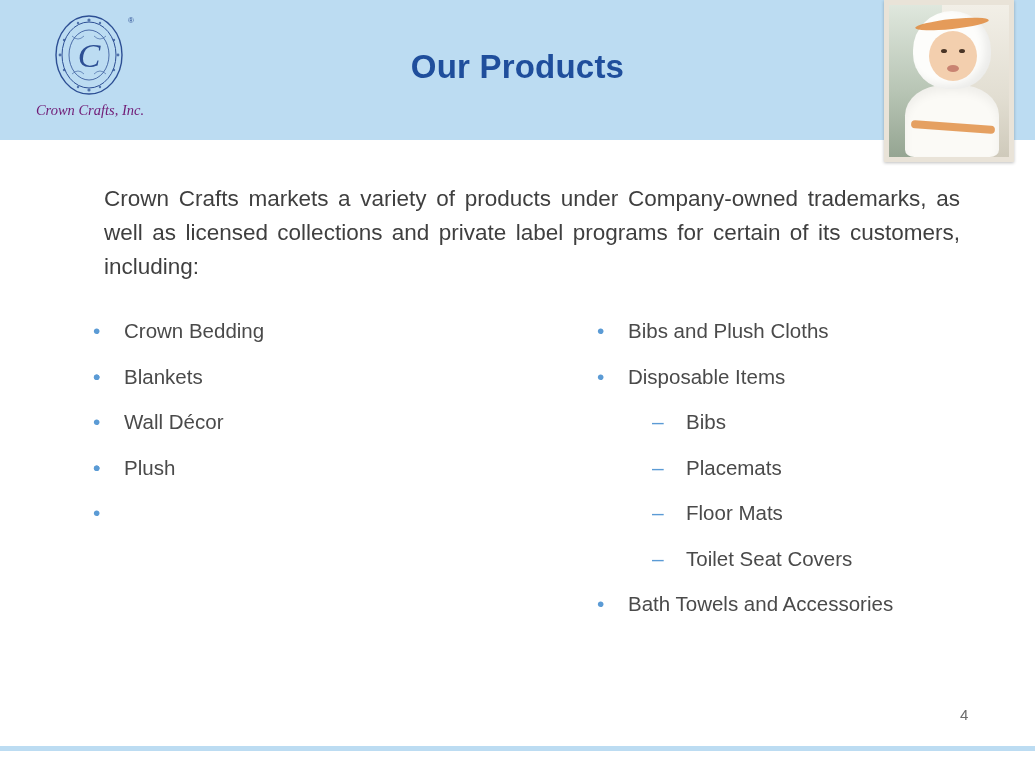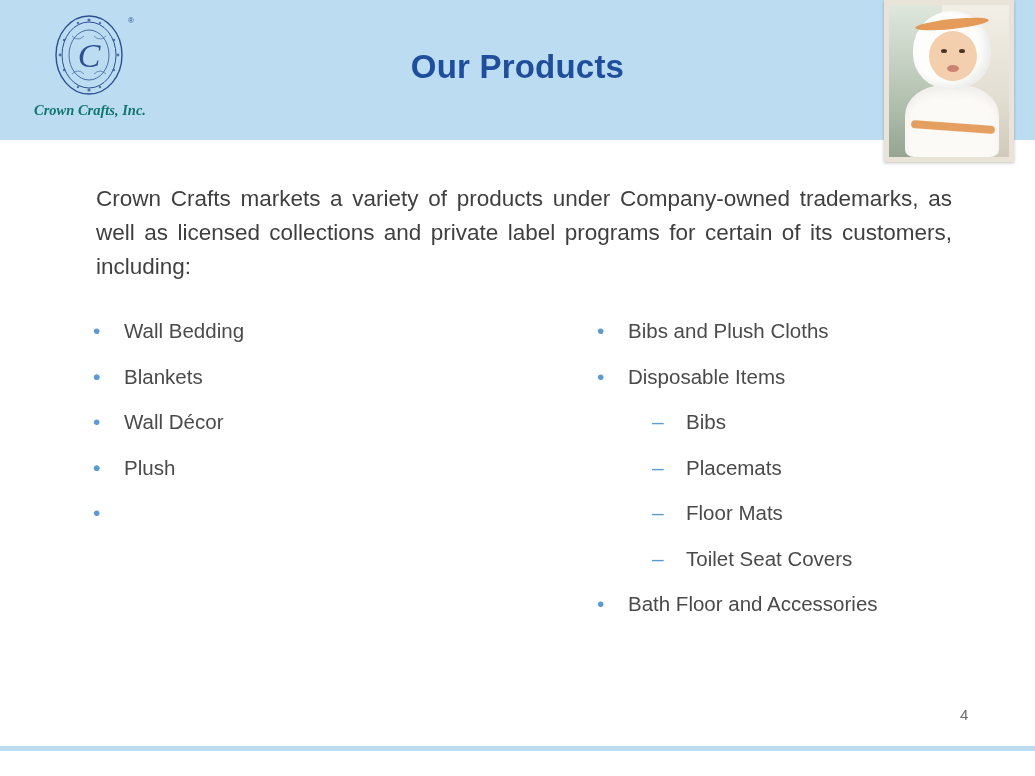--- a/index.html
+++ b/index.html
@@ -68,22 +68,21 @@
   }
   .logo-name {
     position: absolute;
     top: 88px;
     left: 0;
     width: 140px;
     text-align: center;
     font-family: "Liberation Serif", serif;
     font-style: italic;
     font-size: 14.5px;
-    color: #0f766e;
-    font-weight: bold;
+    color: #701a75;
   }
   .logo-reg {
     position: absolute;
     top: 2px;
     left: 108px;
     font-size: 8px;
     color: #2d4f94;
   }
 
   
@@ -170,21 +169,21 @@
     background: #e08a3c;
     opacity: 0.8;
     transform: rotate(4deg);
     border-radius: 4px;
   }
 
   
   .intro {
     position: absolute;
     top: 182px;
-    left: 96px;
+    left: 104px;
     width: 856px;
     font-size: 22.5px;
     line-height: 34px;
     color: #3f3f3f;
     text-align: justify;
   }
 
   
   .col-left {
     position: absolute;
@@ -310,21 +309,21 @@
       <div class="photo-eye-r"></div>
       <div class="photo-mouth"></div>
     </div>
   </div>
 
   <div class="intro">Crown Crafts markets a variety of products under Company-owned trademarks, as well as licensed collections and private label programs for certain of its customers, including:</div>
 
   <div class="col-left">
     <div class="bullet">
       <span class="dot">•</span>
-      <span>Wall Bedding</span>
+      <span>Crown Bedding</span>
     </div>
     <div class="bullet">
       <span class="dot">•</span>
     </div>
     <div class="bullet">
       <span class="dot">•</span>
       <span>Blankets</span>
     </div>
     <div class="bullet">
       <span class="dot">•</span>
@@ -362,21 +361,21 @@
     <div class="bullet sub">
       <span class="dash">–</span>
       <span>Floor Mats</span>
     </div>
     <div class="bullet sub">
       <span class="dash">–</span>
       <span>Toilet Seat Covers</span>
     </div>
     <div class="bullet">
       <span class="dot">•</span>
-      <span>Bath Floor and Accessories</span>
+      <span>Bath Towels and Accessories</span>
     </div>
   </div>
 
   <div class="page-number">4</div>
   <div class="footer-rule"></div>
   <div class="footer-space"></div>
 
 </div>
 
 </body></html>

